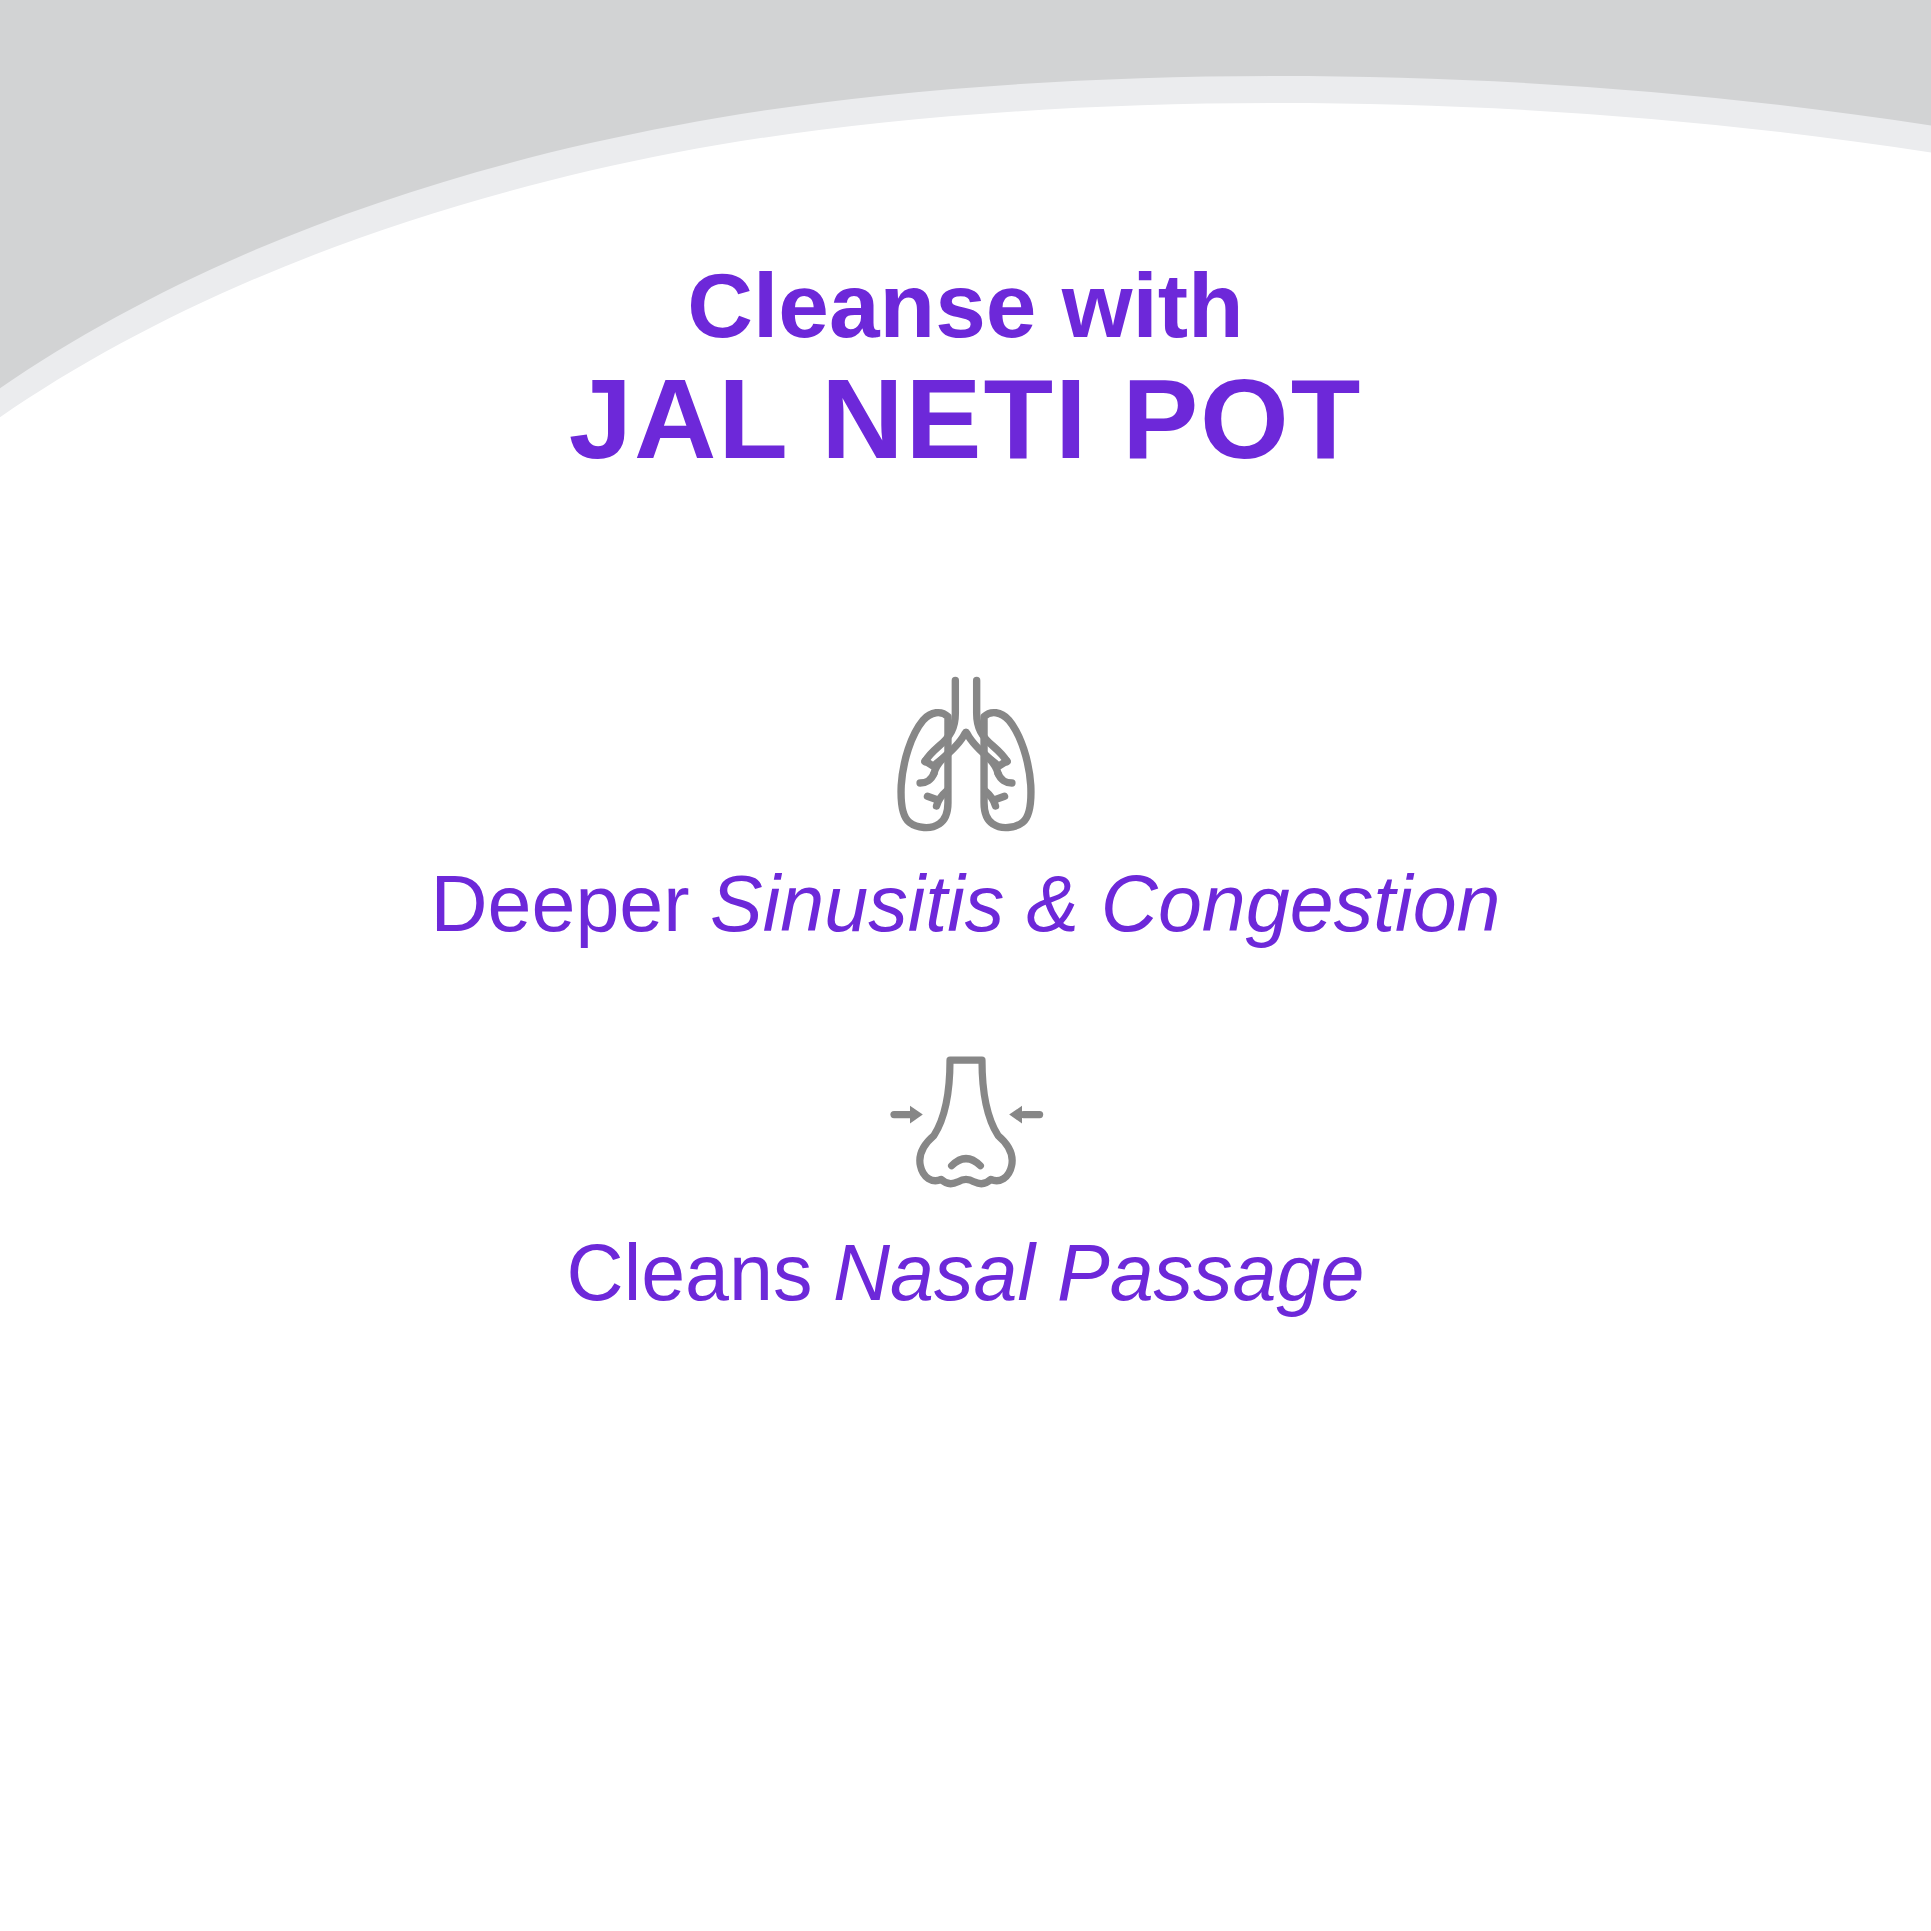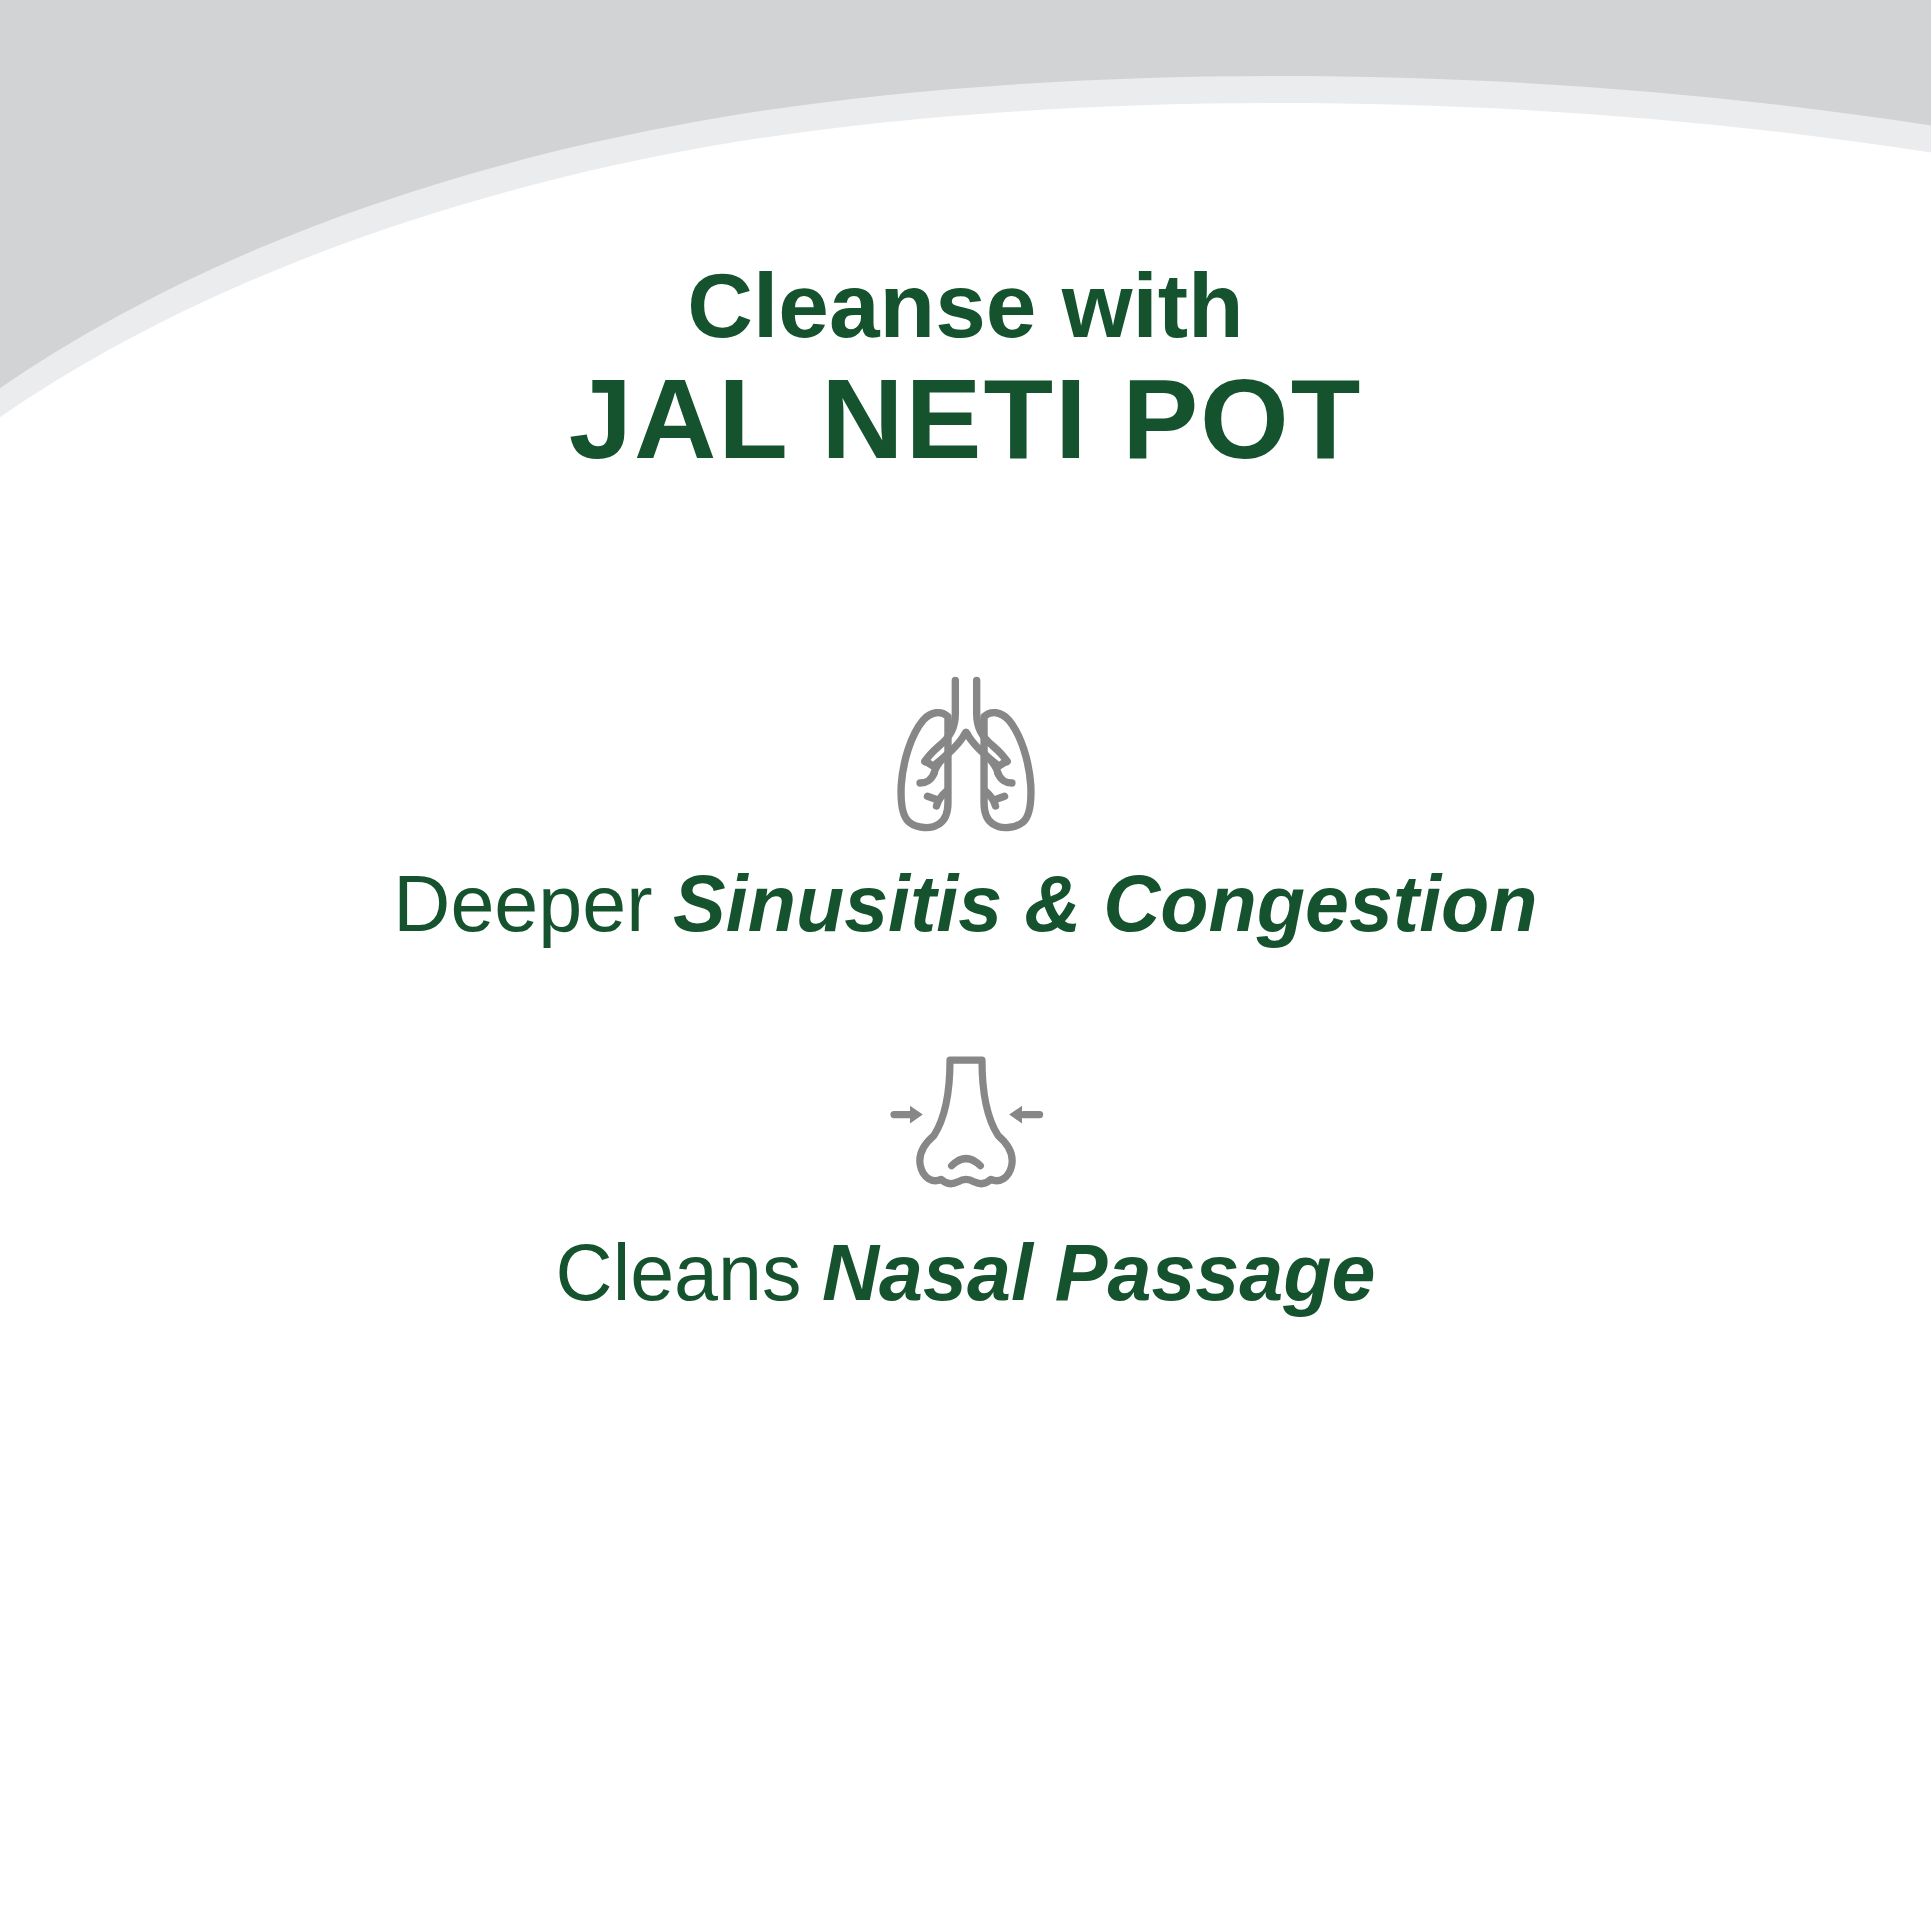--- a/index.html
+++ b/index.html
@@ -1,27 +1,27 @@
 <!DOCTYPE html>
 <html><head>
 <meta charset="utf-8">
 <style>
   html,body{margin:0;padding:0;background:#ffffff;}
   .canvas{
     position:relative;width:1931px;height:1931px;background:#ffffff;overflow:hidden;
-    font-family:"Liberation Sans","DejaVu Sans",sans-serif;color:#14532d;
+    font-family:"Liberation Sans","DejaVu Sans",sans-serif;color:#6d28d9;
   }
   .header-curve{position:absolute;top:0;left:0;width:1931px;height:454px;display:block;}
   .title-block{position:absolute;top:257px;left:0;width:100%;text-align:center;}
   .title-line1{font-size:91px;font-weight:700;line-height:1.08;letter-spacing:0px;}
   .title-line2{font-size:114px;font-weight:800;line-height:1.08;margin-top:2px;letter-spacing:1.9px;}
   .benefit{position:absolute;left:0;width:100%;text-align:center;}
   .benefit svg.icon{display:block;margin:0 auto;}
   .benefit-text{margin:0;font-size:79px;line-height:1.15;font-weight:400;}
-  .benefit-text em{font-style:italic;font-weight:700;margin-left:0.26em;}
+  .benefit-text em{font-style:italic;font-weight:400;margin-left:0.26em;}
   #benefit-1{top:674px;}
   #benefit-2{top:1049px;}
   #benefit-3{top:1414px;}
   #benefit-1 .benefit-text{margin-top:21px;}
   #benefit-2 .benefit-text{margin-top:19px;}
   #benefit-3 .benefit-text{margin-top:21px;}
   .icon path{fill:none;stroke:currentColor;stroke-linecap:round;stroke-linejoin:round;}
   .icon path.fill{fill:currentColor;stroke:none;}
 </style>
 </head>

